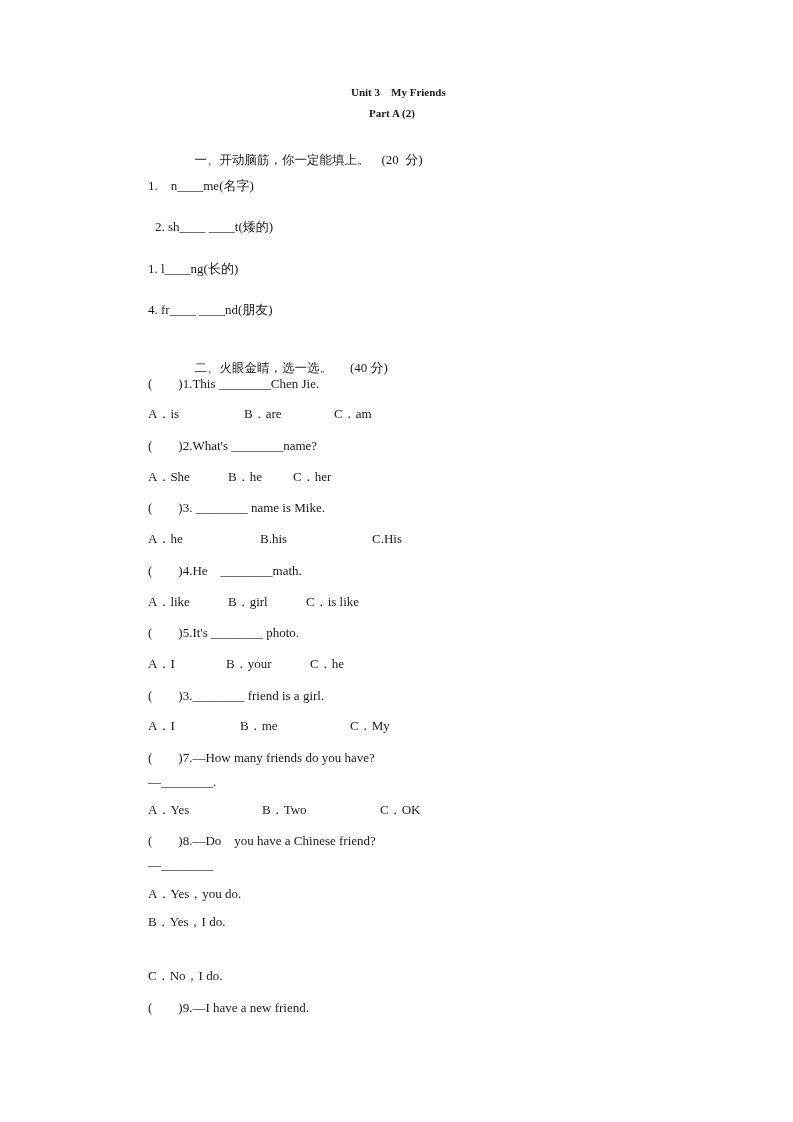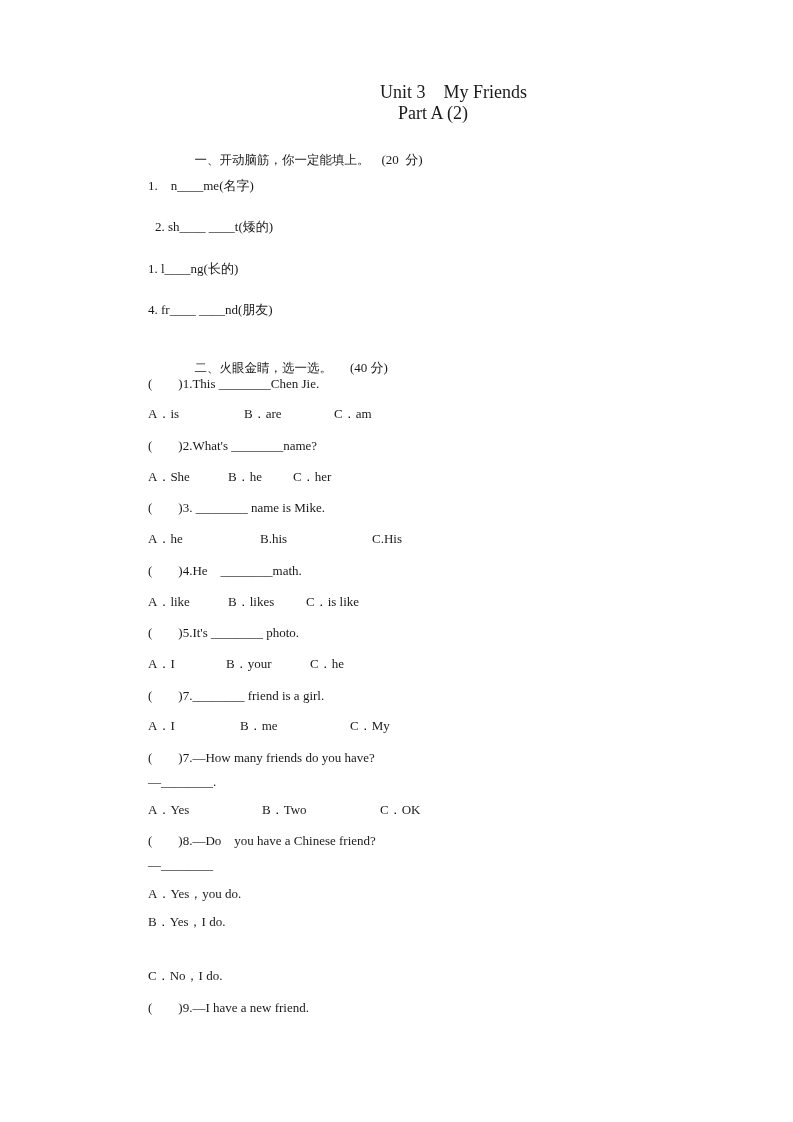--- a/index.html
+++ b/index.html
@@ -1,19 +1,19 @@
 <!DOCTYPE html>
 <html><head>
   <meta charset="utf-8">
   <style>
     html, body { margin: 0; padding: 0; background: #ffffff; }
     body { width: 793px; height: 1122px; position: relative; overflow: hidden;
            font-family: "Liberation Serif", "DejaVu Serif", serif; color: #1a1a1a; font-size: 13px; }
     .abs { position: absolute; white-space: pre; line-height: 16px; }
-    .title { font-weight: normal; font-size: 18px; margin-left: 29px; }
+    .title { font-weight: bold; font-size: 11px; }
     .cn { font-family: "DejaVu Sans", sans-serif; font-size: 12.5px; margin-left: 40px; }
   </style>
 </head>
 <body>
 
 <div class="abs title" style="left:351px; top:84px;">Unit 3    My Friends</div>
 <div class="abs title" style="left:369px; top:105px;">Part A (2)</div>
 
 <div class="abs" style="left:148px; top:136px;">
   <span class="cn">一、开动脑筋，你一定能填上。</span><span style="margin-left:12px;">(20  分)</span>
@@ -38,29 +38,29 @@
 <div class="abs" style="left:228px; top:469px;">B．he</div>
 <div class="abs" style="left:293px; top:469px;">C．her</div>
 
 <div class="abs" style="left:148px; top:500px;">(        )3. ________ name is Mike.</div>
 <div class="abs" style="left:148px; top:531px;">A．he</div>
 <div class="abs" style="left:260px; top:531px;">B.his</div>
 <div class="abs" style="left:372px; top:531px;">C.His</div>
 
 <div class="abs" style="left:148px; top:563px;">(        )4.He    ________math.</div>
 <div class="abs" style="left:148px; top:594px;">A．like</div>
-<div class="abs" style="left:228px; top:594px;">B．likes</div>
+<div class="abs" style="left:228px; top:594px;">B．girl</div>
 <div class="abs" style="left:306px; top:594px;">C．is like</div>
 
 <div class="abs" style="left:148px; top:625px;">(        )5.It's ________ photo.</div>
 <div class="abs" style="left:148px; top:656px;">A．I</div>
 <div class="abs" style="left:226px; top:656px;">B．your</div>
 <div class="abs" style="left:310px; top:656px;">C．he</div>
 
-<div class="abs" style="left:148px; top:688px;">(        )7.________ friend is a girl.</div>
+<div class="abs" style="left:148px; top:688px;">(        )3.________ friend is a girl.</div>
 <div class="abs" style="left:148px; top:718px;">A．I</div>
 <div class="abs" style="left:240px; top:718px;">B．me</div>
 <div class="abs" style="left:350px; top:718px;">C．My</div>
 
 <div class="abs" style="left:148px; top:750px;">(        )7.—How many friends do you have?</div>
 <div class="abs" style="left:148px; top:774px;">—________.</div>
 <div class="abs" style="left:148px; top:802px;">A．Yes</div>
 <div class="abs" style="left:262px; top:802px;">B．Two</div>
 <div class="abs" style="left:380px; top:802px;">C．OK</div>
 

